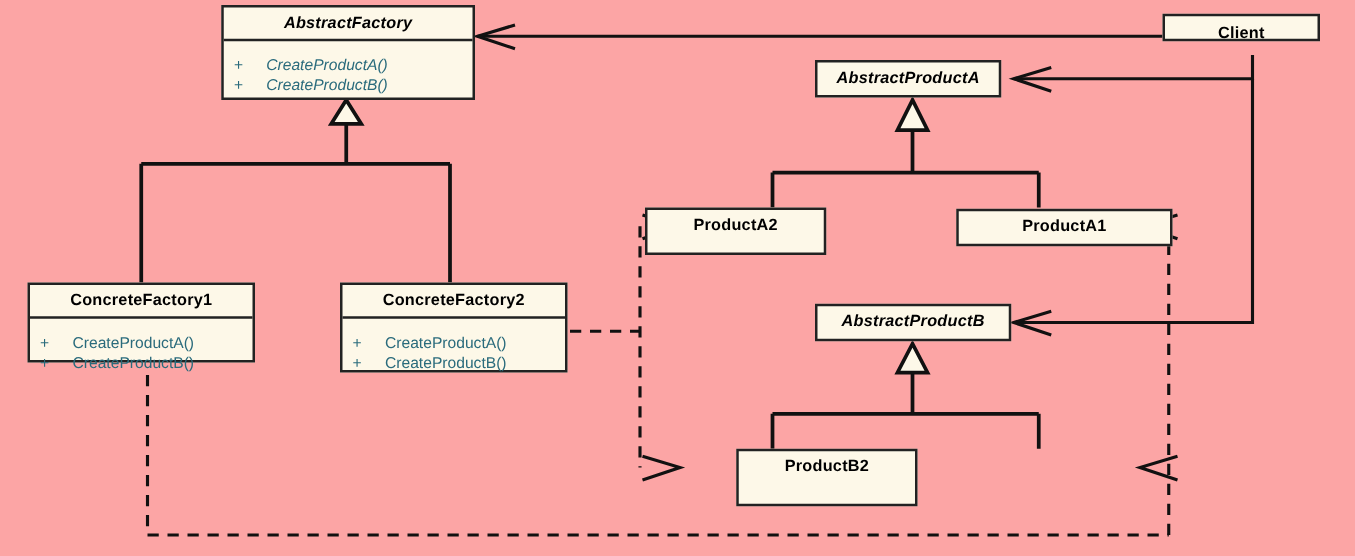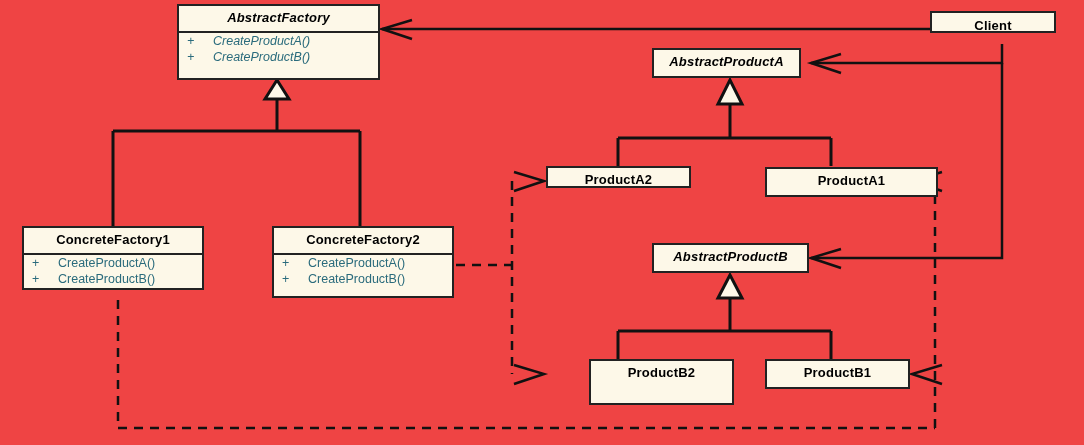--- a/index.html
+++ b/index.html
@@ -1,19 +1,19 @@
 <!DOCTYPE html>
 <html><head>
 <meta charset="utf-8">
 <style>
   html,body{margin:0;padding:0;background:#ffffff;}
   #diagram{
     position:relative;
     width:1084px;height:445px;
-    background:#ef4444;
+    background:#fca5a5;
     font-family:"Liberation Sans", sans-serif;
     overflow:hidden;
   }
   #edges{position:absolute;left:0;top:0;width:1084px;height:445px;}
   .uml-box{
     position:absolute;
     background:#fdf8e8;
     border:2px solid #222222;
     box-sizing:border-box;
     z-index:5;
@@ -22,21 +22,21 @@
     text-align:center;
     font-size:13px;
     font-weight:bold;
     color:#000000;
     padding:5px 6px 5px 6px;
     line-height:1.15;
     letter-spacing:.2px;
   }
   .uml-box.abstract > .uml-title{font-style:italic;}
   .uml-sep{border-top:2px solid #222222;}
-  .uml-members{padding:0 0 5px 0;}
+  .uml-members{padding:11px 0 5px 0;}
   .uml-member{
     font-size:12.5px;
     color:#2a6b7c;
     line-height:16px;
     white-space:nowrap;
     padding-left:8px;
   }
   .uml-box.abstract .uml-member{font-style:italic;}
   .vis{
     display:inline-block;
@@ -148,37 +148,34 @@
       <div class="uml-member">
         <span class="vis">+</span><span>CreateProductB()</span>
       </div>
     </div>
   </div>
 
   <div class="uml-box abstract" style="left:652px;top:48px;width:149px;height:30px;">
     <div class="uml-title">AbstractProductA</div>
   </div>
 
-  <div class="uml-box" style="left:546px;top:166px;width:145px;height:22px;">
+  <div class="uml-box" style="left:516px;top:166px;width:145px;height:38px;">
     <div class="uml-title">ProductA2</div>
   </div>
 
   <div class="uml-box" style="left:765px;top:167px;width:173px;height:30px;">
     <div class="uml-title">ProductA1</div>
   </div>
 
   <div class="uml-box abstract" style="left:652px;top:243px;width:157px;height:30px;">
     <div class="uml-title">AbstractProductB</div>
   </div>
 
   <div class="uml-box" style="left:546px;top:359px;width:145px;height:46px;margin-left:43px;">
     <div class="uml-title">ProductB2</div>
   </div>
 
-  <div class="uml-box" style="left:765px;top:359px;width:145px;height:30px;">
-    <div class="uml-title">ProductB1</div>
-  </div>
 
   <div class="uml-box" style="left:930px;top:11px;width:126px;height:22px;">
     <div class="uml-title" style="padding-top:6px;">Client</div>
   </div>
 
 </div>
 
 </body></html>

